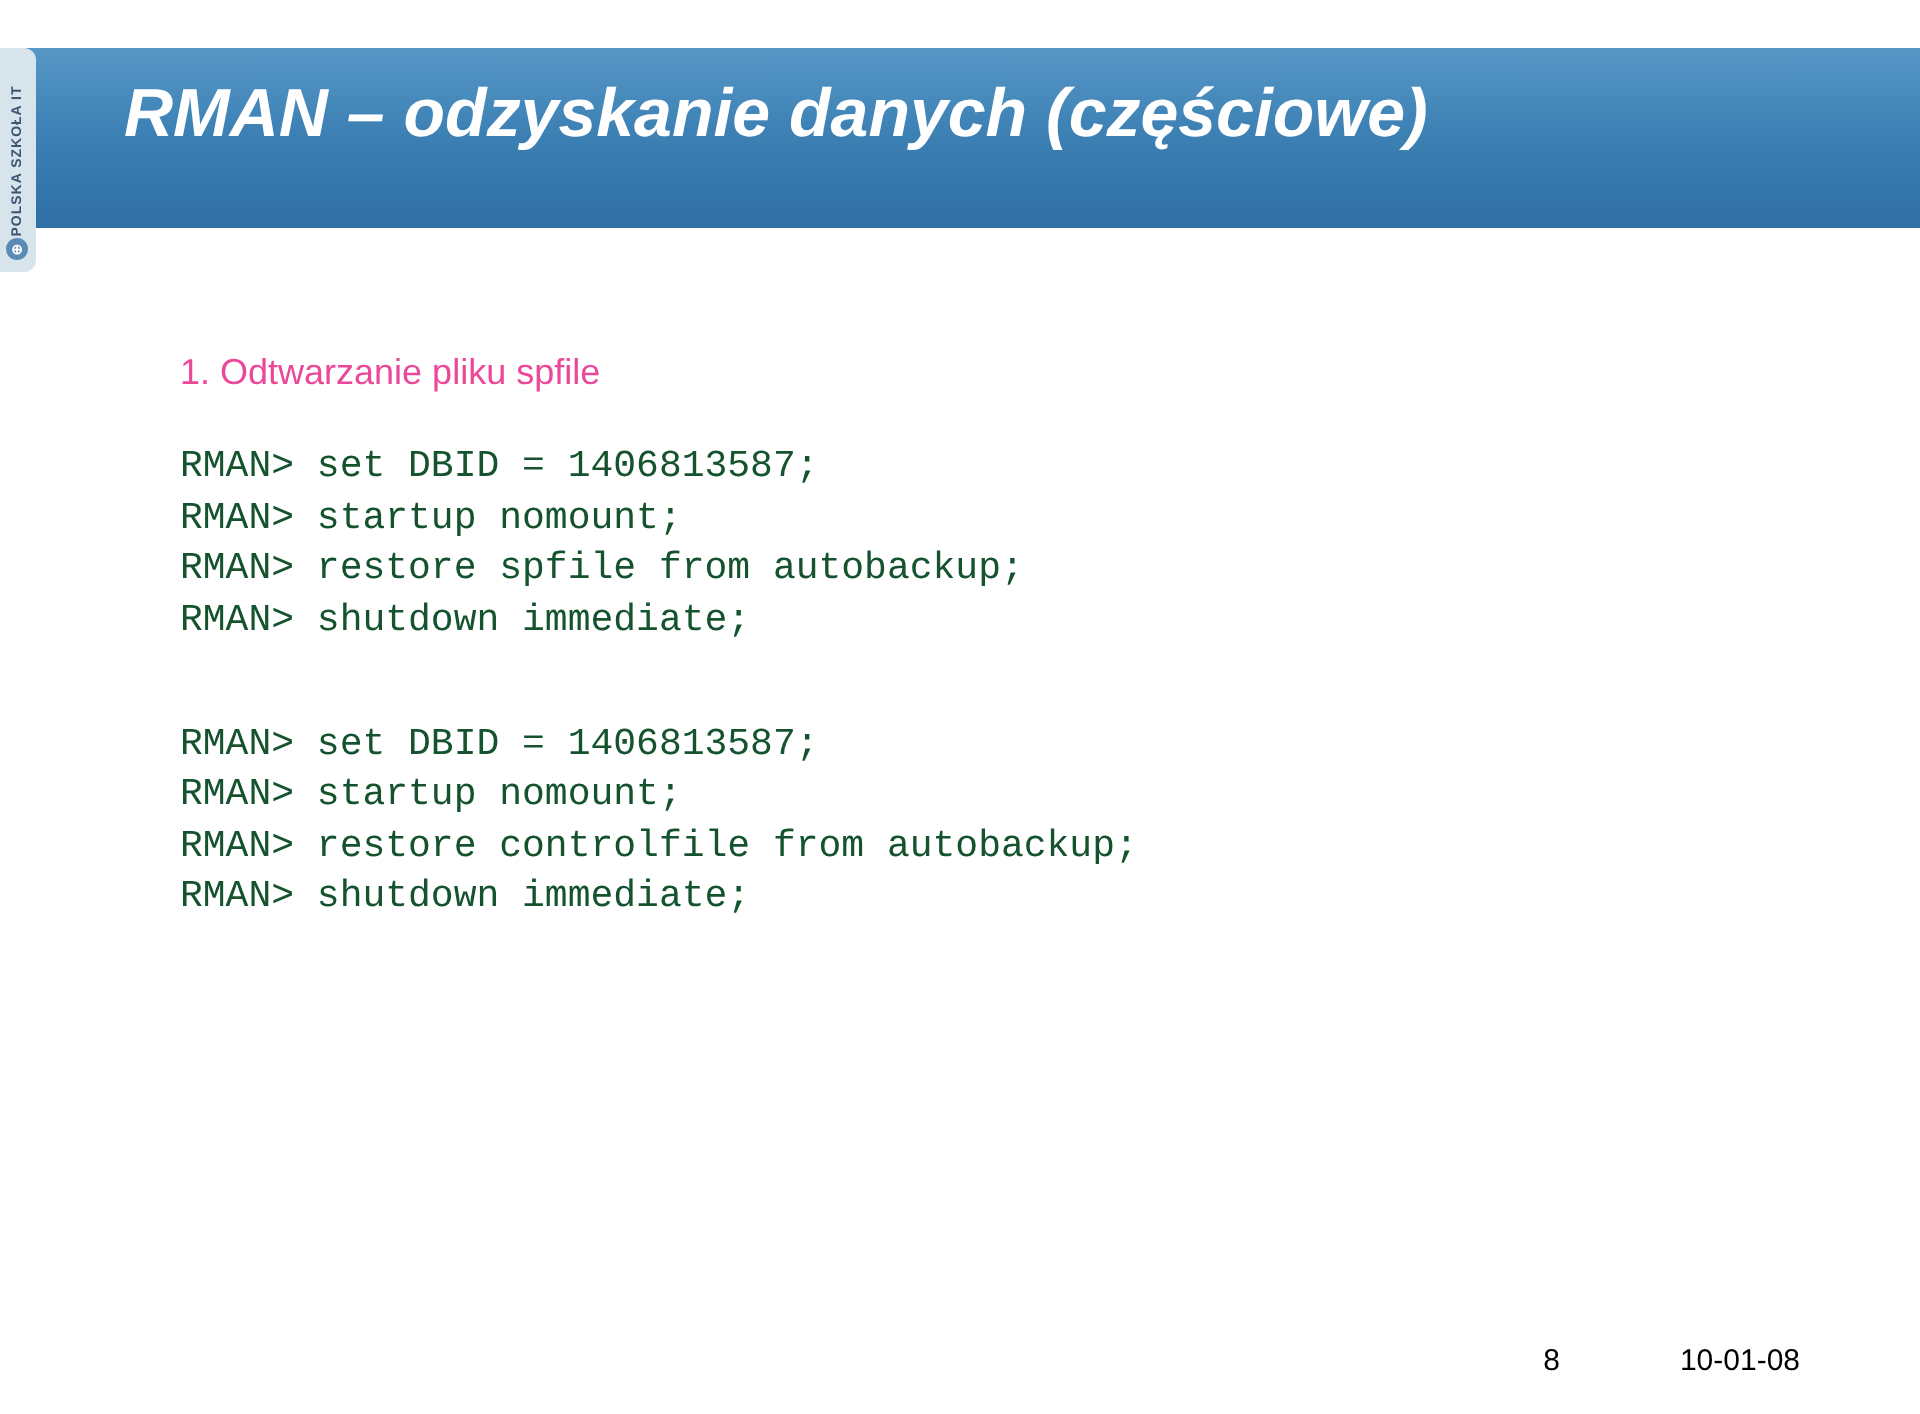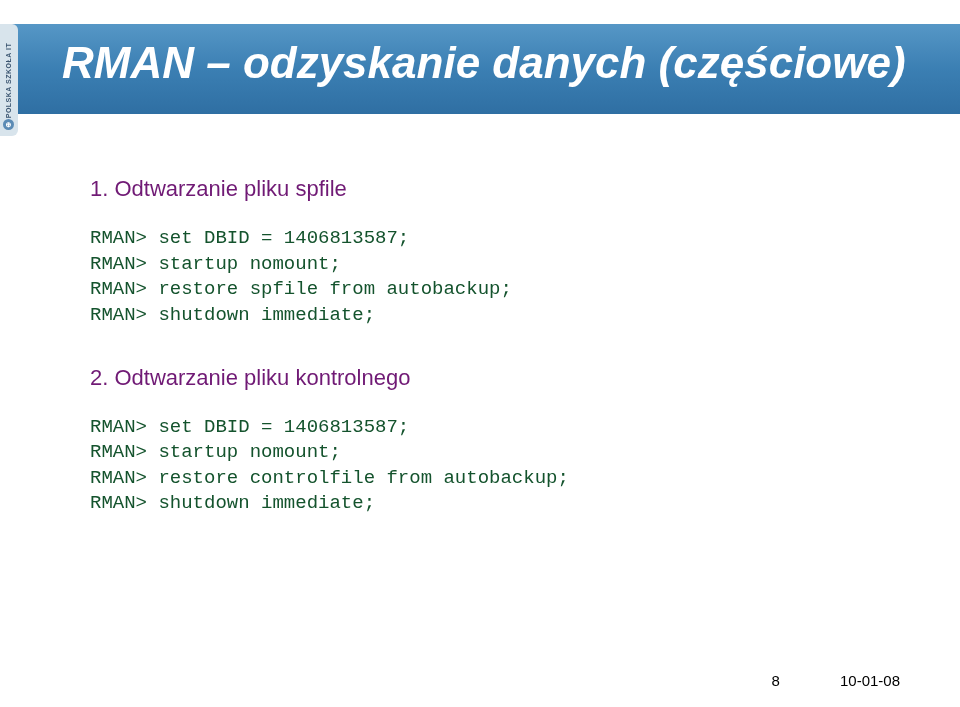--- a/index.html
+++ b/index.html
@@ -57,34 +57,34 @@
       top: 24px;
       width: 100%;
       height: 90px;
       background: linear-gradient(180deg, #5697c6 0%, #3b7fb3 50%, #2f6fa3 100%);
     }
     .page-title {
       position: absolute;
       top: 38px;
       left: 62px;
       color: #ffffff;
-      font-size: 44px;
+      font-size: 34px;
       font-weight: bold;
       font-style: italic;
       z-index: 2;
     }
     .content {
       position: absolute;
       top: 176px;
       left: 90px;
       right: 60px;
     }
     .section-heading {
-      font-size: 22px;
-      color: #701a75;
+      font-size: 18px;
+      color: #ec4899;
       margin-bottom: 24px;
     }
     .code-block {
       font-family: "Courier New", Courier, monospace;
       font-size: 19px;
       color: #14532d;
       line-height: 1.35;
       white-space: pre;
       margin-bottom: 36px;
     }
@@ -111,21 +111,20 @@
 </div>
 
 <div class="content">
 
   <div class="section-heading">1. Odtwarzanie pliku spfile</div>
   <div class="code-block">RMAN&gt; set DBID = 1406813587;
 RMAN&gt; startup nomount;
 RMAN&gt; restore spfile from autobackup;
 RMAN&gt; shutdown immediate;</div>
 
-  <div class="section-heading">2. Odtwarzanie pliku kontrolnego</div>
   <div class="code-block">RMAN&gt; set DBID = 1406813587;
 RMAN&gt; startup nomount;
 RMAN&gt; restore controlfile from autobackup;
 RMAN&gt; shutdown immediate;</div>
 
 </div>
 
 <div class="footer">
   <span>8</span>
   <span>10-01-08</span>

